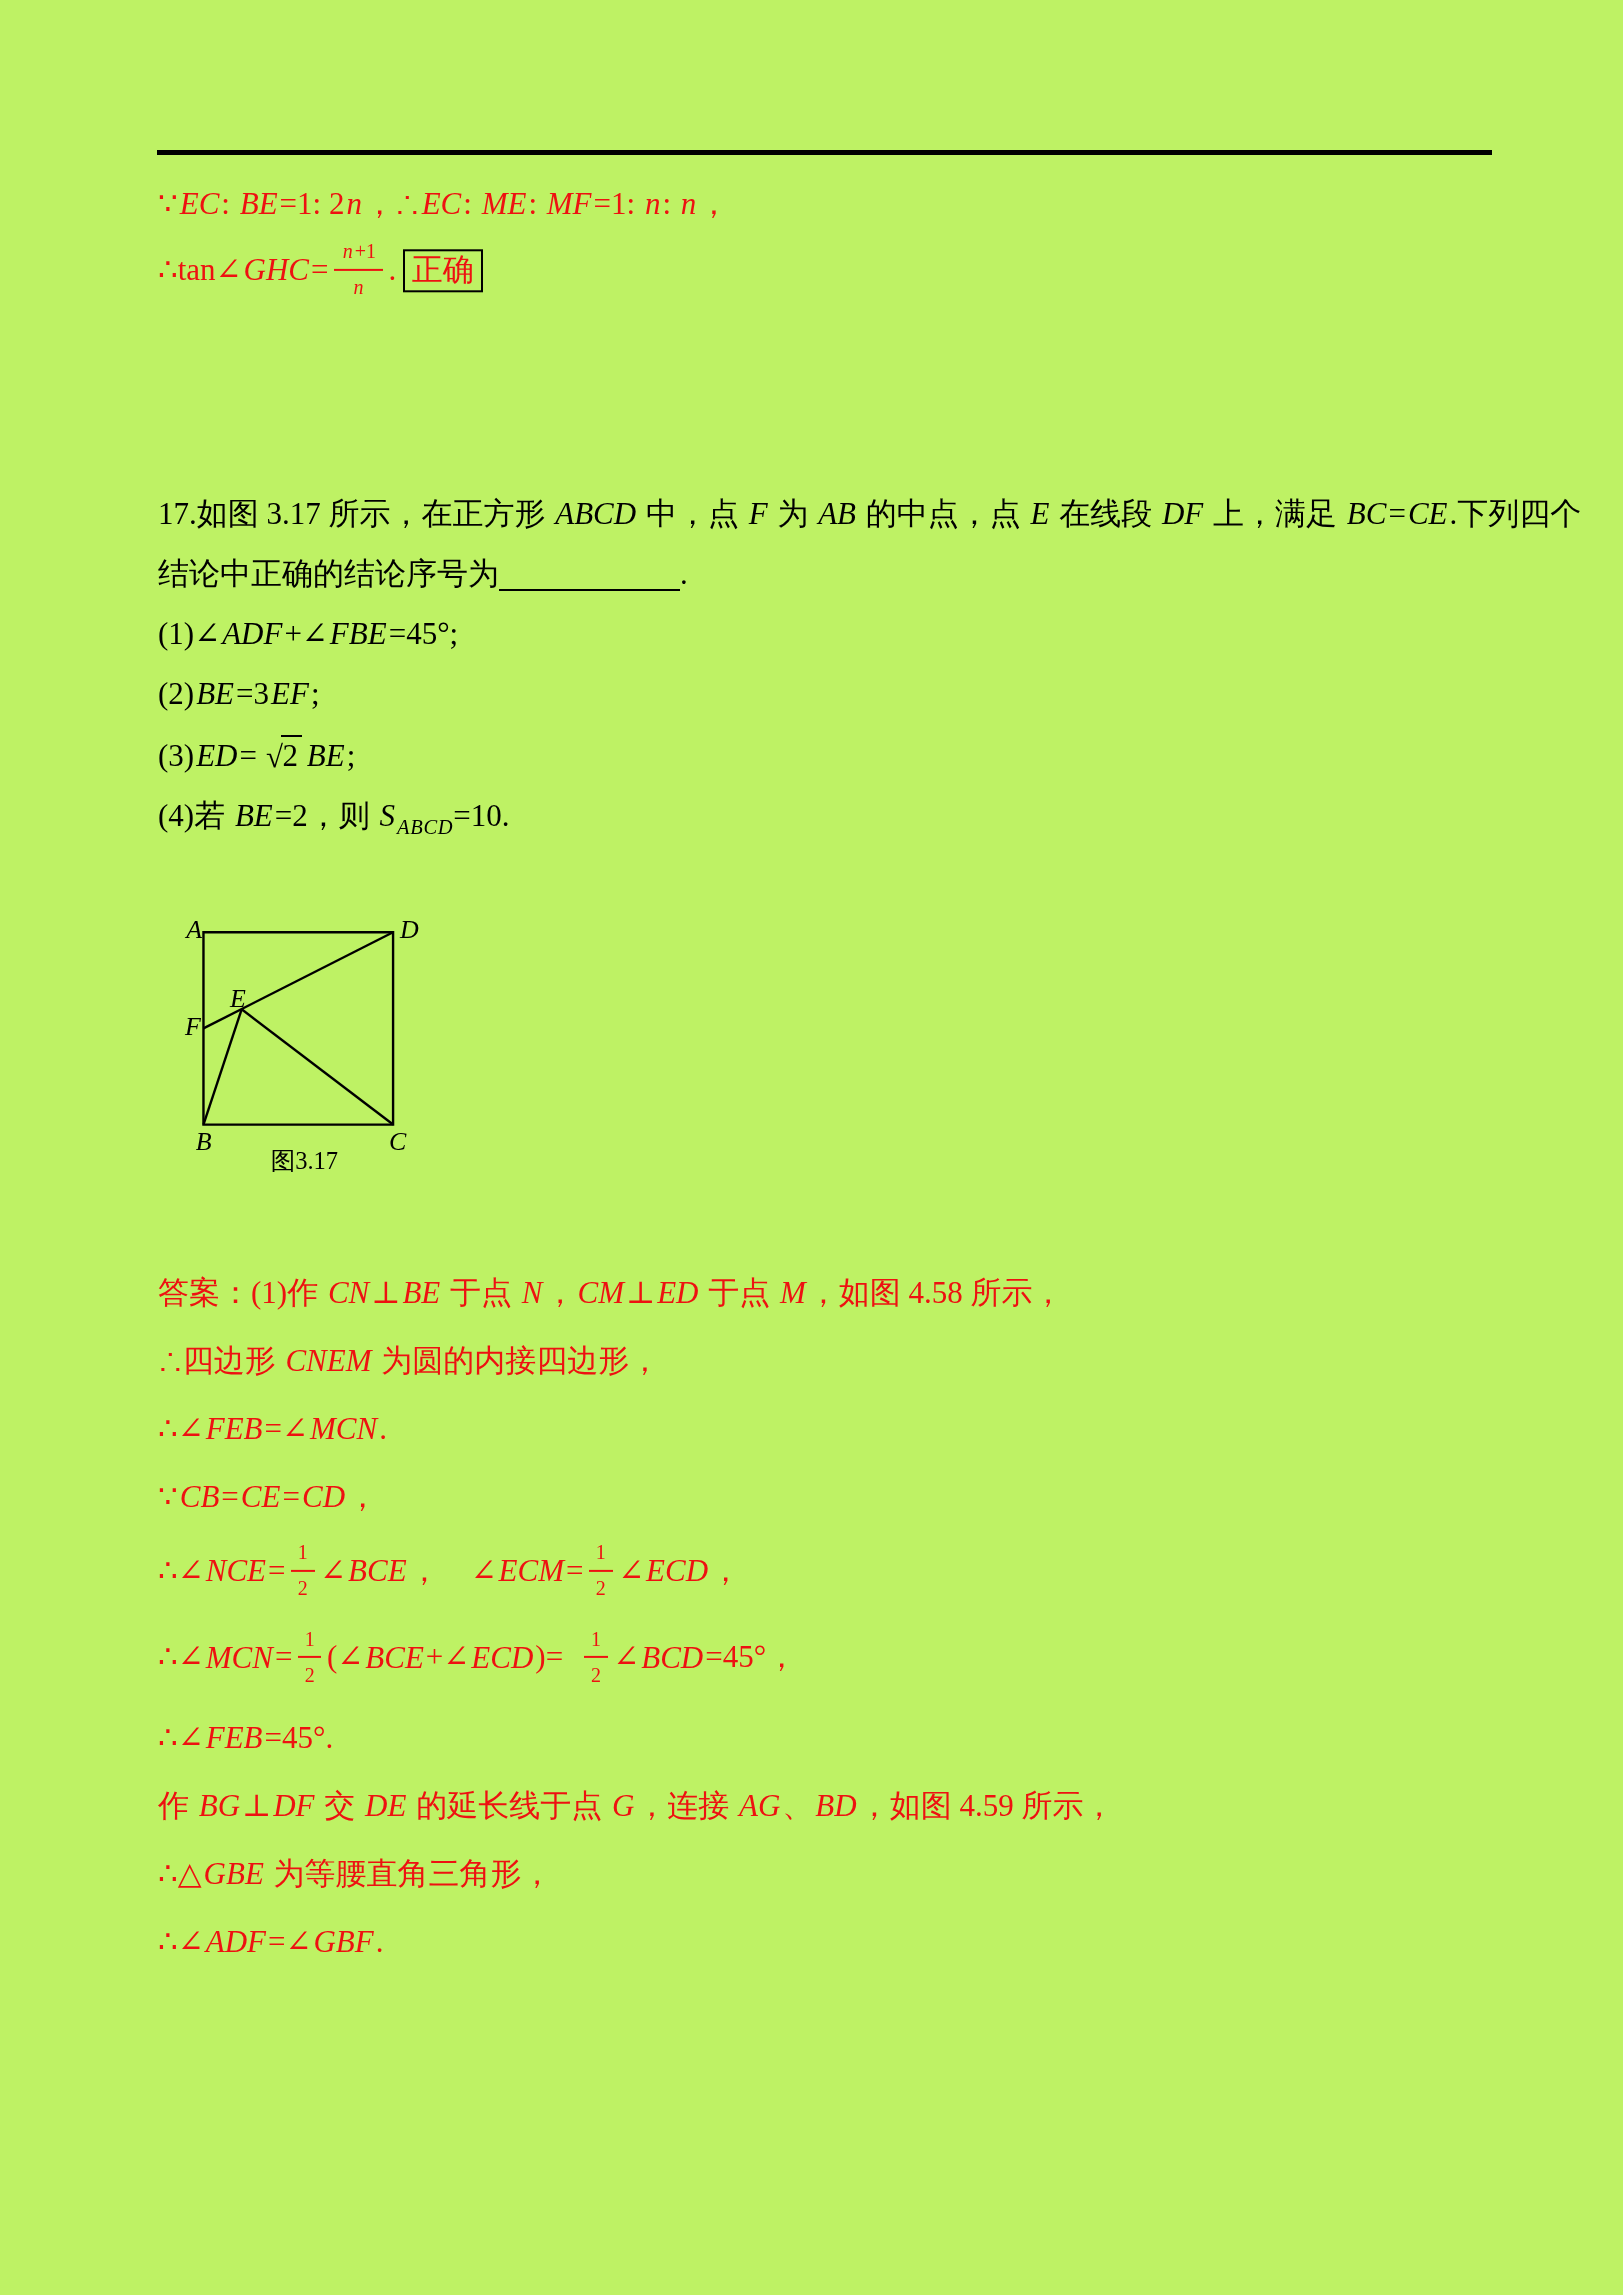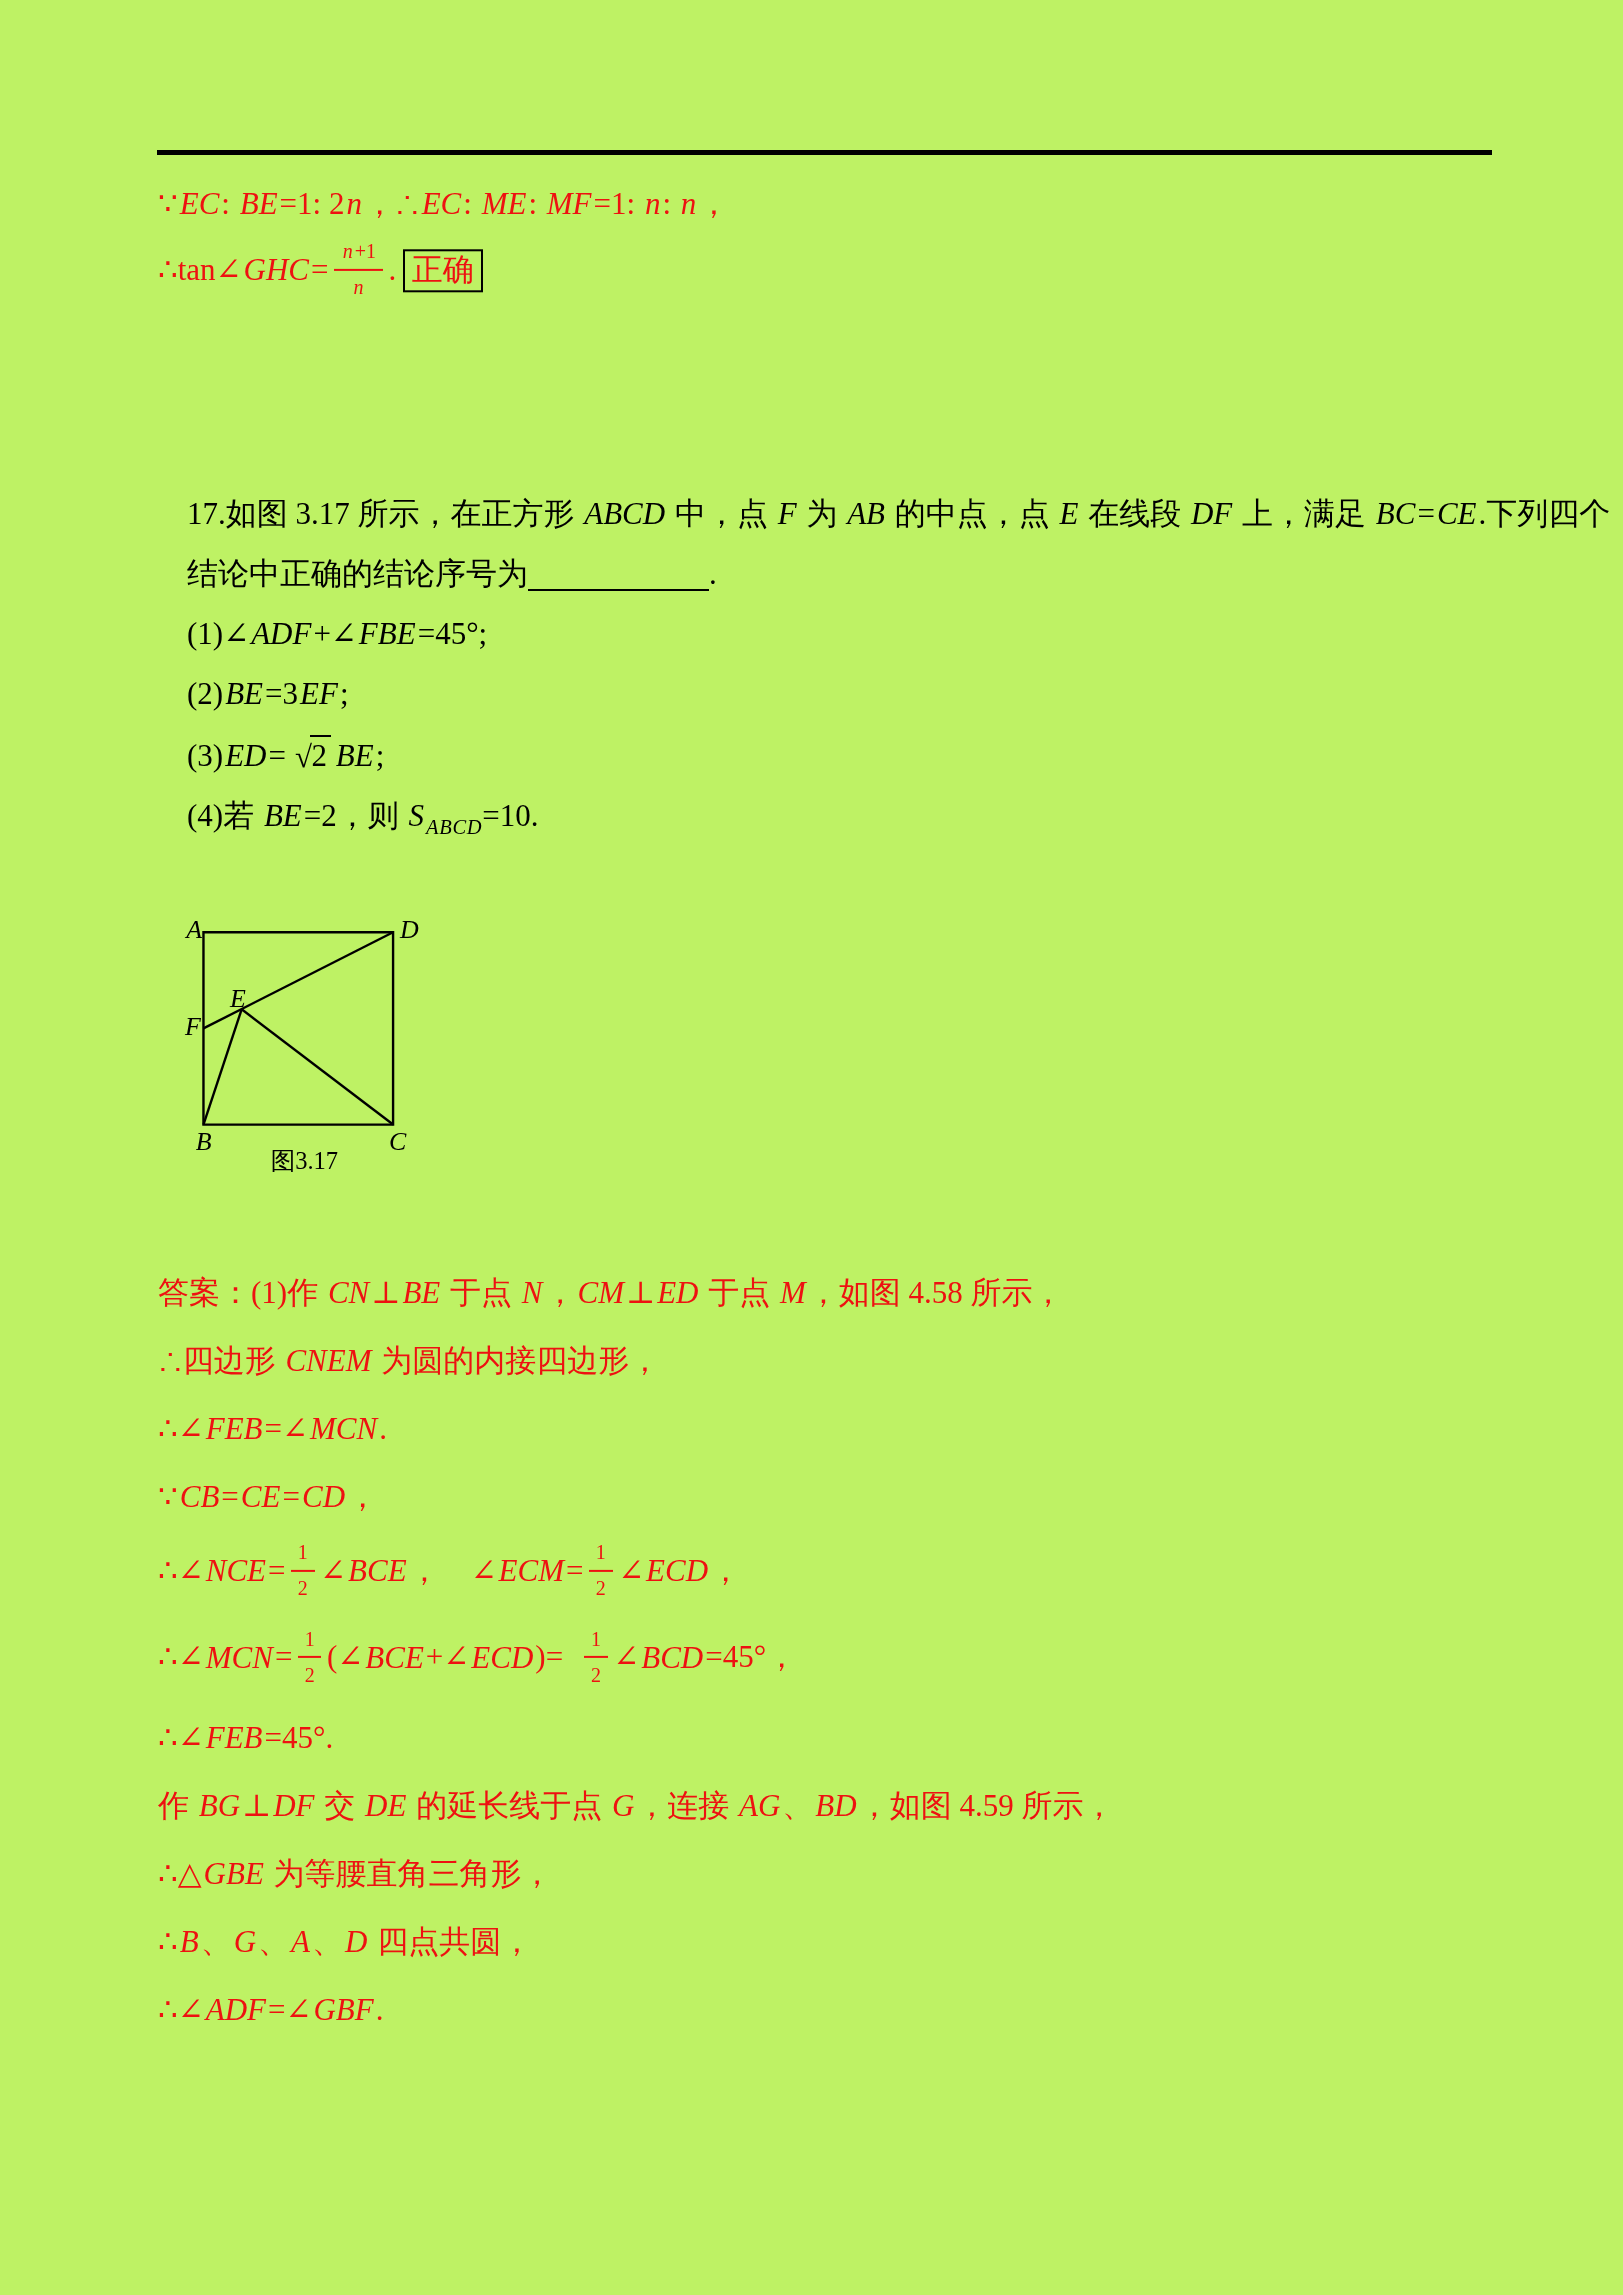--- a/index.html
+++ b/index.html
@@ -18,21 +18,21 @@
   .sec{position:absolute;}
   #top-lines{left:158px;top:183px;}
   #problem-lines{left:158px;top:495px;}
   #answer-lines{left:158px;top:1272px;}
   .red{color:#ee1111;}
   .line{
     white-space:nowrap;
     font-size:31px;line-height:41px;
     margin-bottom:19px;
   }
-  #problem-lines .line{line-height:37px;margin-bottom:23px;margin-left:29px;}
+  #problem-lines .line{line-height:37px;margin-bottom:23px;}
   #answer-lines .line{line-height:42px;margin-bottom:26px;}
   .seg-it{font-style:italic;padding:0 2px;}
   .frac{
     display:inline-block;vertical-align:middle;text-align:center;
     font-size:20px;line-height:1.15;margin:0 5.5px;
     transform:translateY(-4.1px);
   }
   .frac .num{display:block;border-bottom:2px solid currentColor;padding:1.4px 6.8px 5.5px;}
   .frac .den{display:block;padding-top:5.5px;}
   .sqrt{white-space:nowrap;margin:0 2.7px 0 1.4px;}
@@ -94,18 +94,17 @@
   <div id="answer-lines" class="sec red">
       <div class="line"><span class="seg-cn">答案：(1)作 </span><span class="seg-it">CN</span><span class="seg-cn">⊥</span><span class="seg-it">BE</span><span class="seg-cn"> 于点 </span><span class="seg-it">N</span><span class="seg-cn">，</span><span class="seg-it">CM</span><span class="seg-cn">⊥</span><span class="seg-it">ED</span><span class="seg-cn"> 于点 </span><span class="seg-it">M</span><span class="seg-cn">，如图 4.58 所示，</span></div>
       <div class="line"><span class="seg-cn">∴四边形 </span><span class="seg-it">CNEM</span><span class="seg-cn"> 为圆的内接四边形，</span></div>
       <div class="line"><span class="seg-cn">∴∠</span><span class="seg-it">FEB</span><span class="seg-cn">=∠</span><span class="seg-it">MCN</span><span class="seg-cn">.</span></div>
       <div class="line"><span class="seg-cn">∵</span><span class="seg-it">CB</span><span class="seg-cn">=</span><span class="seg-it">CE</span><span class="seg-cn">=</span><span class="seg-it">CD</span><span class="seg-cn">，</span></div>
       <div class="line"><span class="seg-cn">∴∠</span><span class="seg-it">NCE</span><span class="seg-cn">=</span><span class="frac"><span class="num"><span class="seg-cn">1</span></span><span class="den"><span class="seg-cn">2</span></span></span><span class="seg-cn">∠</span><span class="seg-it">BCE</span><span class="seg-cn">， ∠</span><span class="seg-it">ECM</span><span class="seg-cn">=</span><span class="frac"><span class="num"><span class="seg-cn">1</span></span><span class="den"><span class="seg-cn">2</span></span></span><span class="seg-cn">∠</span><span class="seg-it">ECD</span><span class="seg-cn">，</span></div>
       <div class="line"><span class="seg-cn">∴∠</span><span class="seg-it">MCN</span><span class="seg-cn">=</span><span class="frac"><span class="num"><span class="seg-cn">1</span></span><span class="den"><span class="seg-cn">2</span></span></span><span class="seg-cn">(∠</span><span class="seg-it">BCE</span><span class="seg-cn">+∠</span><span class="seg-it">ECD</span><span class="seg-cn">)= </span><span class="frac"><span class="num"><span class="seg-cn">1</span></span><span class="den"><span class="seg-cn">2</span></span></span><span class="seg-cn">∠</span><span class="seg-it">BCD</span><span class="seg-cn">=45°，</span></div>
       <div class="line"><span class="seg-cn">∴∠</span><span class="seg-it">FEB</span><span class="seg-cn">=45°.</span></div>
       <div class="line"><span class="seg-cn">作 </span><span class="seg-it">BG</span><span class="seg-cn">⊥</span><span class="seg-it">DF</span><span class="seg-cn"> 交 </span><span class="seg-it">DE</span><span class="seg-cn"> 的延长线于点 </span><span class="seg-it">G</span><span class="seg-cn">，连接 </span><span class="seg-it">AG</span><span class="seg-cn">、</span><span class="seg-it">BD</span><span class="seg-cn">，如图 4.59 所示，</span></div>
       <div class="line"><span class="seg-cn">∴△</span><span class="seg-it">GBE</span><span class="seg-cn"> 为等腰直角三角形，</span></div>
-      <div class="line"><span class="seg-cn">∴</span><span class="seg-it">B</span><span class="seg-cn">、</span><span class="seg-it">G</span><span class="seg-cn">、</span><span class="seg-it">A</span><span class="seg-cn">、</span><span class="seg-it">D</span><span class="seg-cn"> 四点共圆，</span></div>
       <div class="line"><span class="seg-cn">∴∠</span><span class="seg-it">ADF</span><span class="seg-cn">=∠</span><span class="seg-it">GBF</span><span class="seg-cn">.</span></div>
     </div>
 
 </div>
 
 
 </body></html>

